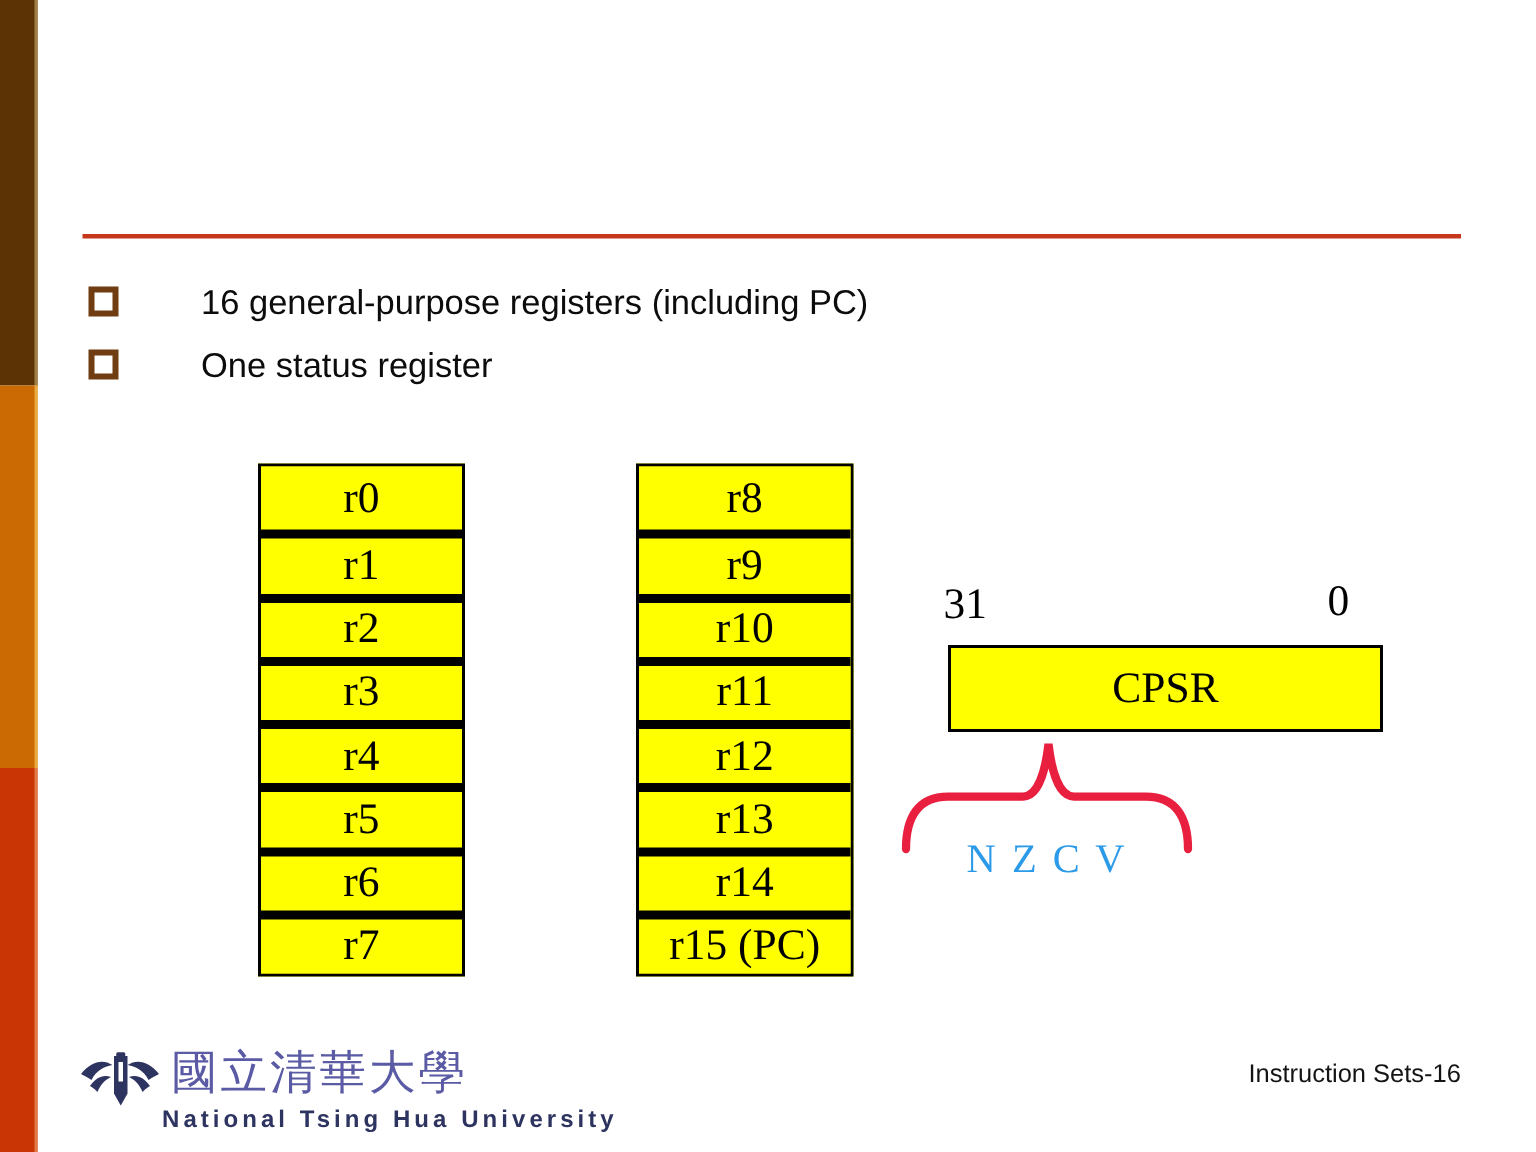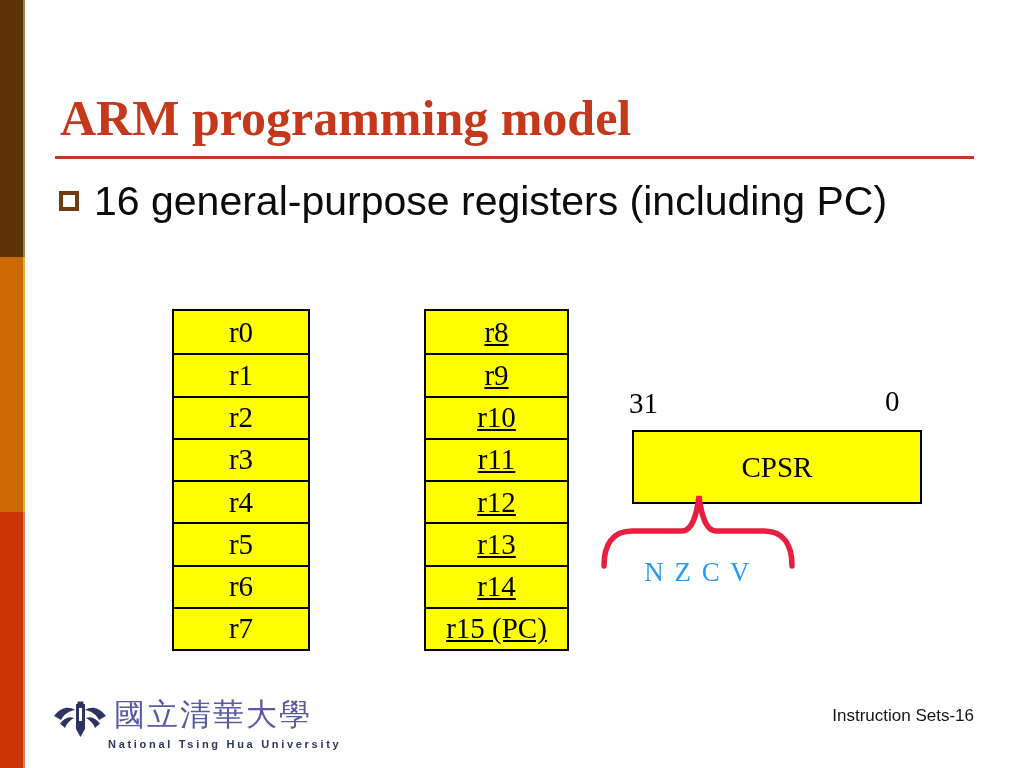--- a/index.html
+++ b/index.html
@@ -30,48 +30,49 @@
   }
 
   
   .bullets{position:absolute;left:57px;top:181px;margin:0;padding:0;list-style:none;}
   .bullet-item{display:flex;align-items:flex-start;margin:0 0 1px 0;}
   .bullet-sq{
     flex:0 0 auto;width:12px;height:12px;margin:10px 15px 0 2px;
     border:4px solid var(--c-bullet-square,#6F3D11);background:#fff;
   }
   .bullet-text{
-    font-size:41px;line-height:41px;color:#0c0c0c;white-space:nowrap;
+    font-size:23px;line-height:41px;color:#0c0c0c;white-space:nowrap;
     font-family:"Liberation Sans","DejaVu Sans",sans-serif;
+    margin-left:40px;
   }
 
   
   .regtable{
     position:absolute;display:grid;grid-template-rows:repeat(8,1fr);
     border:2px solid #000;background:var(--c-register-fill,#FFFF00);
     box-sizing:border-box;
   }
   .regtable-1{left:172px;top:309px;width:138px;height:342px;}
-  .regtable-2{left:424px;top:309px;width:145px;height:342px;text-decoration:underline;}
+  .regtable-2{left:424px;top:309px;width:145px;height:342px;}
   .reg-cell{
     display:flex;align-items:center;justify-content:center;
     font-family:"Liberation Serif",serif;font-size:29px;color:#000;
-    border-top:2px solid #000000;background:var(--c-register-fill,#FFFF00);
+    border-top:6px solid #000000;background:var(--c-register-fill,#FFFF00);
   }
   .reg-cell:first-child{border-top:none;}
 
   
   .bit-label{
     position:absolute;font-family:"Liberation Serif",serif;
     font-size:29px;color:#000;margin-top:12px;
   }
   .bit-31{left:629px;top:375px;}
   .bit-0{left:885px;top:373px;}
   .cpsr-box{
-    position:absolute;left:632px;top:430px;width:290px;height:74px;
+    position:absolute;left:632px;top:430px;width:290px;height:58px;
     background:var(--c-register-fill,#FFFF00);border:2px solid #000;box-sizing:border-box;
     display:flex;align-items:center;justify-content:center;
     font-family:"Liberation Serif",serif;font-size:29px;color:#000;
   }
   .brace{position:absolute;left:600px;top:492px;width:196px;height:78px;}
   .flags{
     position:absolute;left:600px;top:557px;width:196px;text-align:center;
     font-family:"Liberation Serif",serif;font-size:27px;letter-spacing:2px;
     color:var(--c-flags-text,#2B9AE8);white-space:nowrap;
   }
@@ -79,48 +80,51 @@
   
   .logo{position:absolute;left:52px;top:697px;width:250px;height:60px;}
   .logo-emblem{position:absolute;left:0;top:4px;width:56px;height:40px;}
   .logo-cn{
     position:absolute;left:62px;top:-3px;white-space:nowrap;
     font-family:Liberation Serif, serif;
     font-size:31px;letter-spacing:2px;color:var(--c-logo-purple,#5B5BA5);
   }
   .logo-en{
     position:absolute;left:56px;top:41px;white-space:nowrap;
-    font-size:11px;font-weight:bold;letter-spacing:2.7px;
+    font-size:16px;font-weight:bold;letter-spacing:2.7px;
     color:var(--c-logo-navy,#2E3460);
   }
 
   
   .page-num{
     position:absolute;right:50px;top:706px;
     font-size:17px;color:#141414;white-space:nowrap;
   }
 </style>
 </head>
 <body>
 
 <div class="slide">
 
   <div class="sidebar">
     <div class="seg seg-brown"></div>
     <div class="seg seg-orange"></div>
     <div class="seg seg-red"></div>
   </div>
 
-  <h1 class="title">ARM programming model</h1>
   <div class="title-rule"></div>
 
   <ul class="bullets">
     <li class="bullet-item">
       <span class="bullet-sq"></span>
       <span class="bullet-text">16 general-purpose registers (including PC)</span>
+    </li>
+    <li class="bullet-item">
+      <span class="bullet-sq"></span>
+      <span class="bullet-text">One status register</span>
     </li>
   </ul>
 
   <div class="regtable regtable-1">
     <div class="reg-cell">r0</div>
     <div class="reg-cell">r1</div>
     <div class="reg-cell">r2</div>
     <div class="reg-cell">r3</div>
     <div class="reg-cell">r4</div>
     <div class="reg-cell">r5</div>

